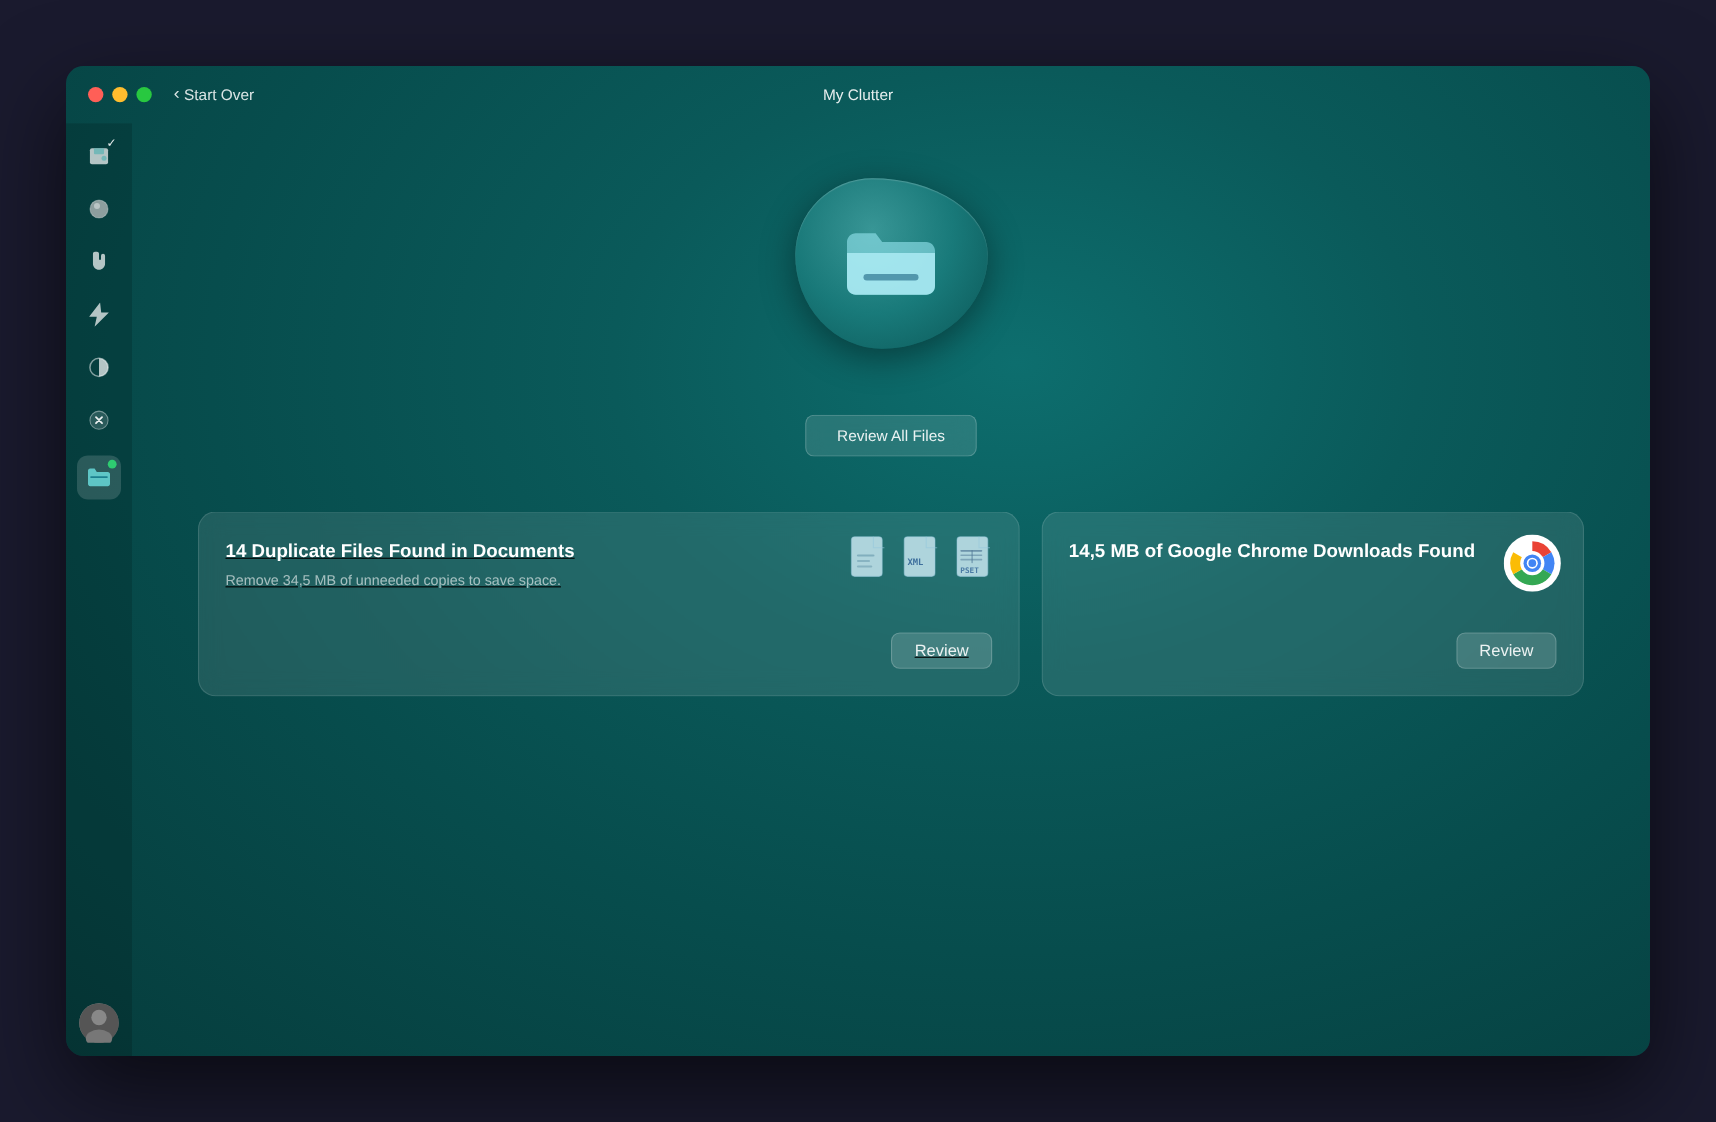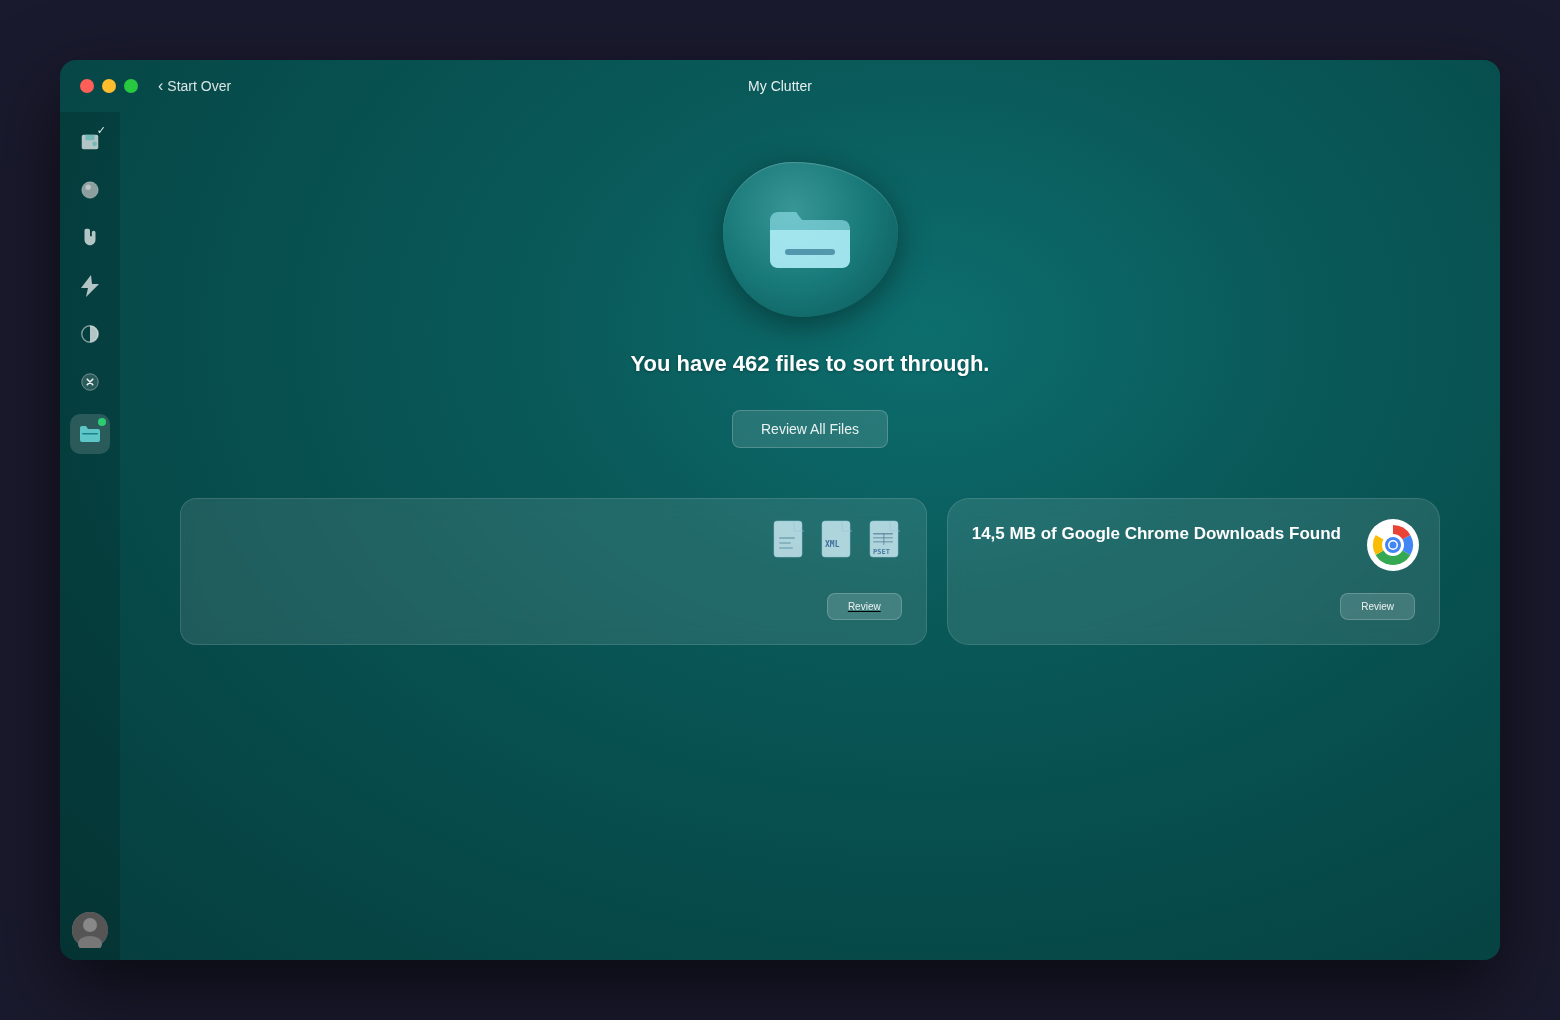--- a/index.html
+++ b/index.html
@@ -209,21 +209,20 @@
       flex-direction: column;
     }
 
     .card-left {
       flex: 1.1;
       text-decoration: underline;
     }
 
     .card-right {
       flex: 0.7;
-      border-radius: 22px;
     }
 
     .card-title {
       color: white;
       font-size: 17px;
       font-weight: 600;
       margin-bottom: 8px;
       line-height: 1.3;
     }
 
@@ -243,21 +242,21 @@
 
     .review-btn {
       align-self: flex-end;
       margin-top: auto;
       padding-top: 20px;
       background: rgba(255,255,255,0.15);
       border: 1px solid rgba(255,255,255,0.2);
       color: rgba(255,255,255,0.9);
       padding: 7px 20px;
       border-radius: 8px;
-      font-size: 10px;
+      font-size: 15px;
       font-weight: 500;
       cursor: pointer;
     }
 
     .card-right .card-icon-area {
       position: absolute;
       top: 20px;
       right: 20px;
     }
   </style>
@@ -355,21 +354,20 @@
 
             <path d="M5 18c0-4.4 3.6-8 8-8h18l6 8h40c4.4 0 8 3.6 8 8v32c0 4.4-3.6 8-8 8H13c-4.4 0-8-3.6-8-8V18z" fill="rgba(150,230,240,0.6)"></path>
             <path d="M5 28h80v30c0 4.4-3.6 8-8 8H13c-4.4 0-8-3.6-8-8V28z" fill="rgba(180,240,250,0.75)"></path>
 
             <rect x="20" y="47" width="50" height="6" rx="3" fill="rgba(30,100,130,0.6)"></rect>
           </svg>
         </div>
       </div>
 
       <div class="headline">
-        <div class="headline-text">You have 462 files to sort through.</div>
       </div>
 
       <button class="review-all-btn">Review All Files</button>
 
       <div class="cards-row">
 
         <div class="card card-left">
           <div class="card-icons">
 
             <svg width="38" height="46" viewBox="0 0 38 46">
@@ -391,20 +389,24 @@
               <path d="M22 2v10h10" fill="none" stroke="rgba(150,200,220,0.6)" stroke-width="1"></path>
 
               <rect x="5" y="14" width="20" height="1.5" rx="0.75" fill="rgba(80,120,150,0.7)"></rect>
               <rect x="5" y="18" width="20" height="1.5" rx="0.75" fill="rgba(80,120,150,0.5)"></rect>
               <rect x="5" y="22" width="20" height="1.5" rx="0.75" fill="rgba(80,120,150,0.5)"></rect>
               <rect x="15" y="14" width="1.5" height="12" rx="0.75" fill="rgba(80,120,150,0.5)"></rect>
               <text x="5" y="35" font-size="7" fill="rgba(50,100,150,0.8)" font-family="monospace" font-weight="bold">PSET</text>
             </svg>
           </div>
 
+          <div style="padding-right:140px;">
+            <div class="card-title">14 Duplicate Files Found in Documents</div>
+            <div class="card-subtitle">Remove 34,5 MB of unneeded copies to save space.</div>
+          </div>
 
           <div style="flex:1; min-height:40px;"></div>
 
           <div style="display:flex; justify-content:flex-end;">
             <button class="review-btn">Review</button>
           </div>
         </div>
 
         <div class="card card-right">
           <div class="card-icon-area">

